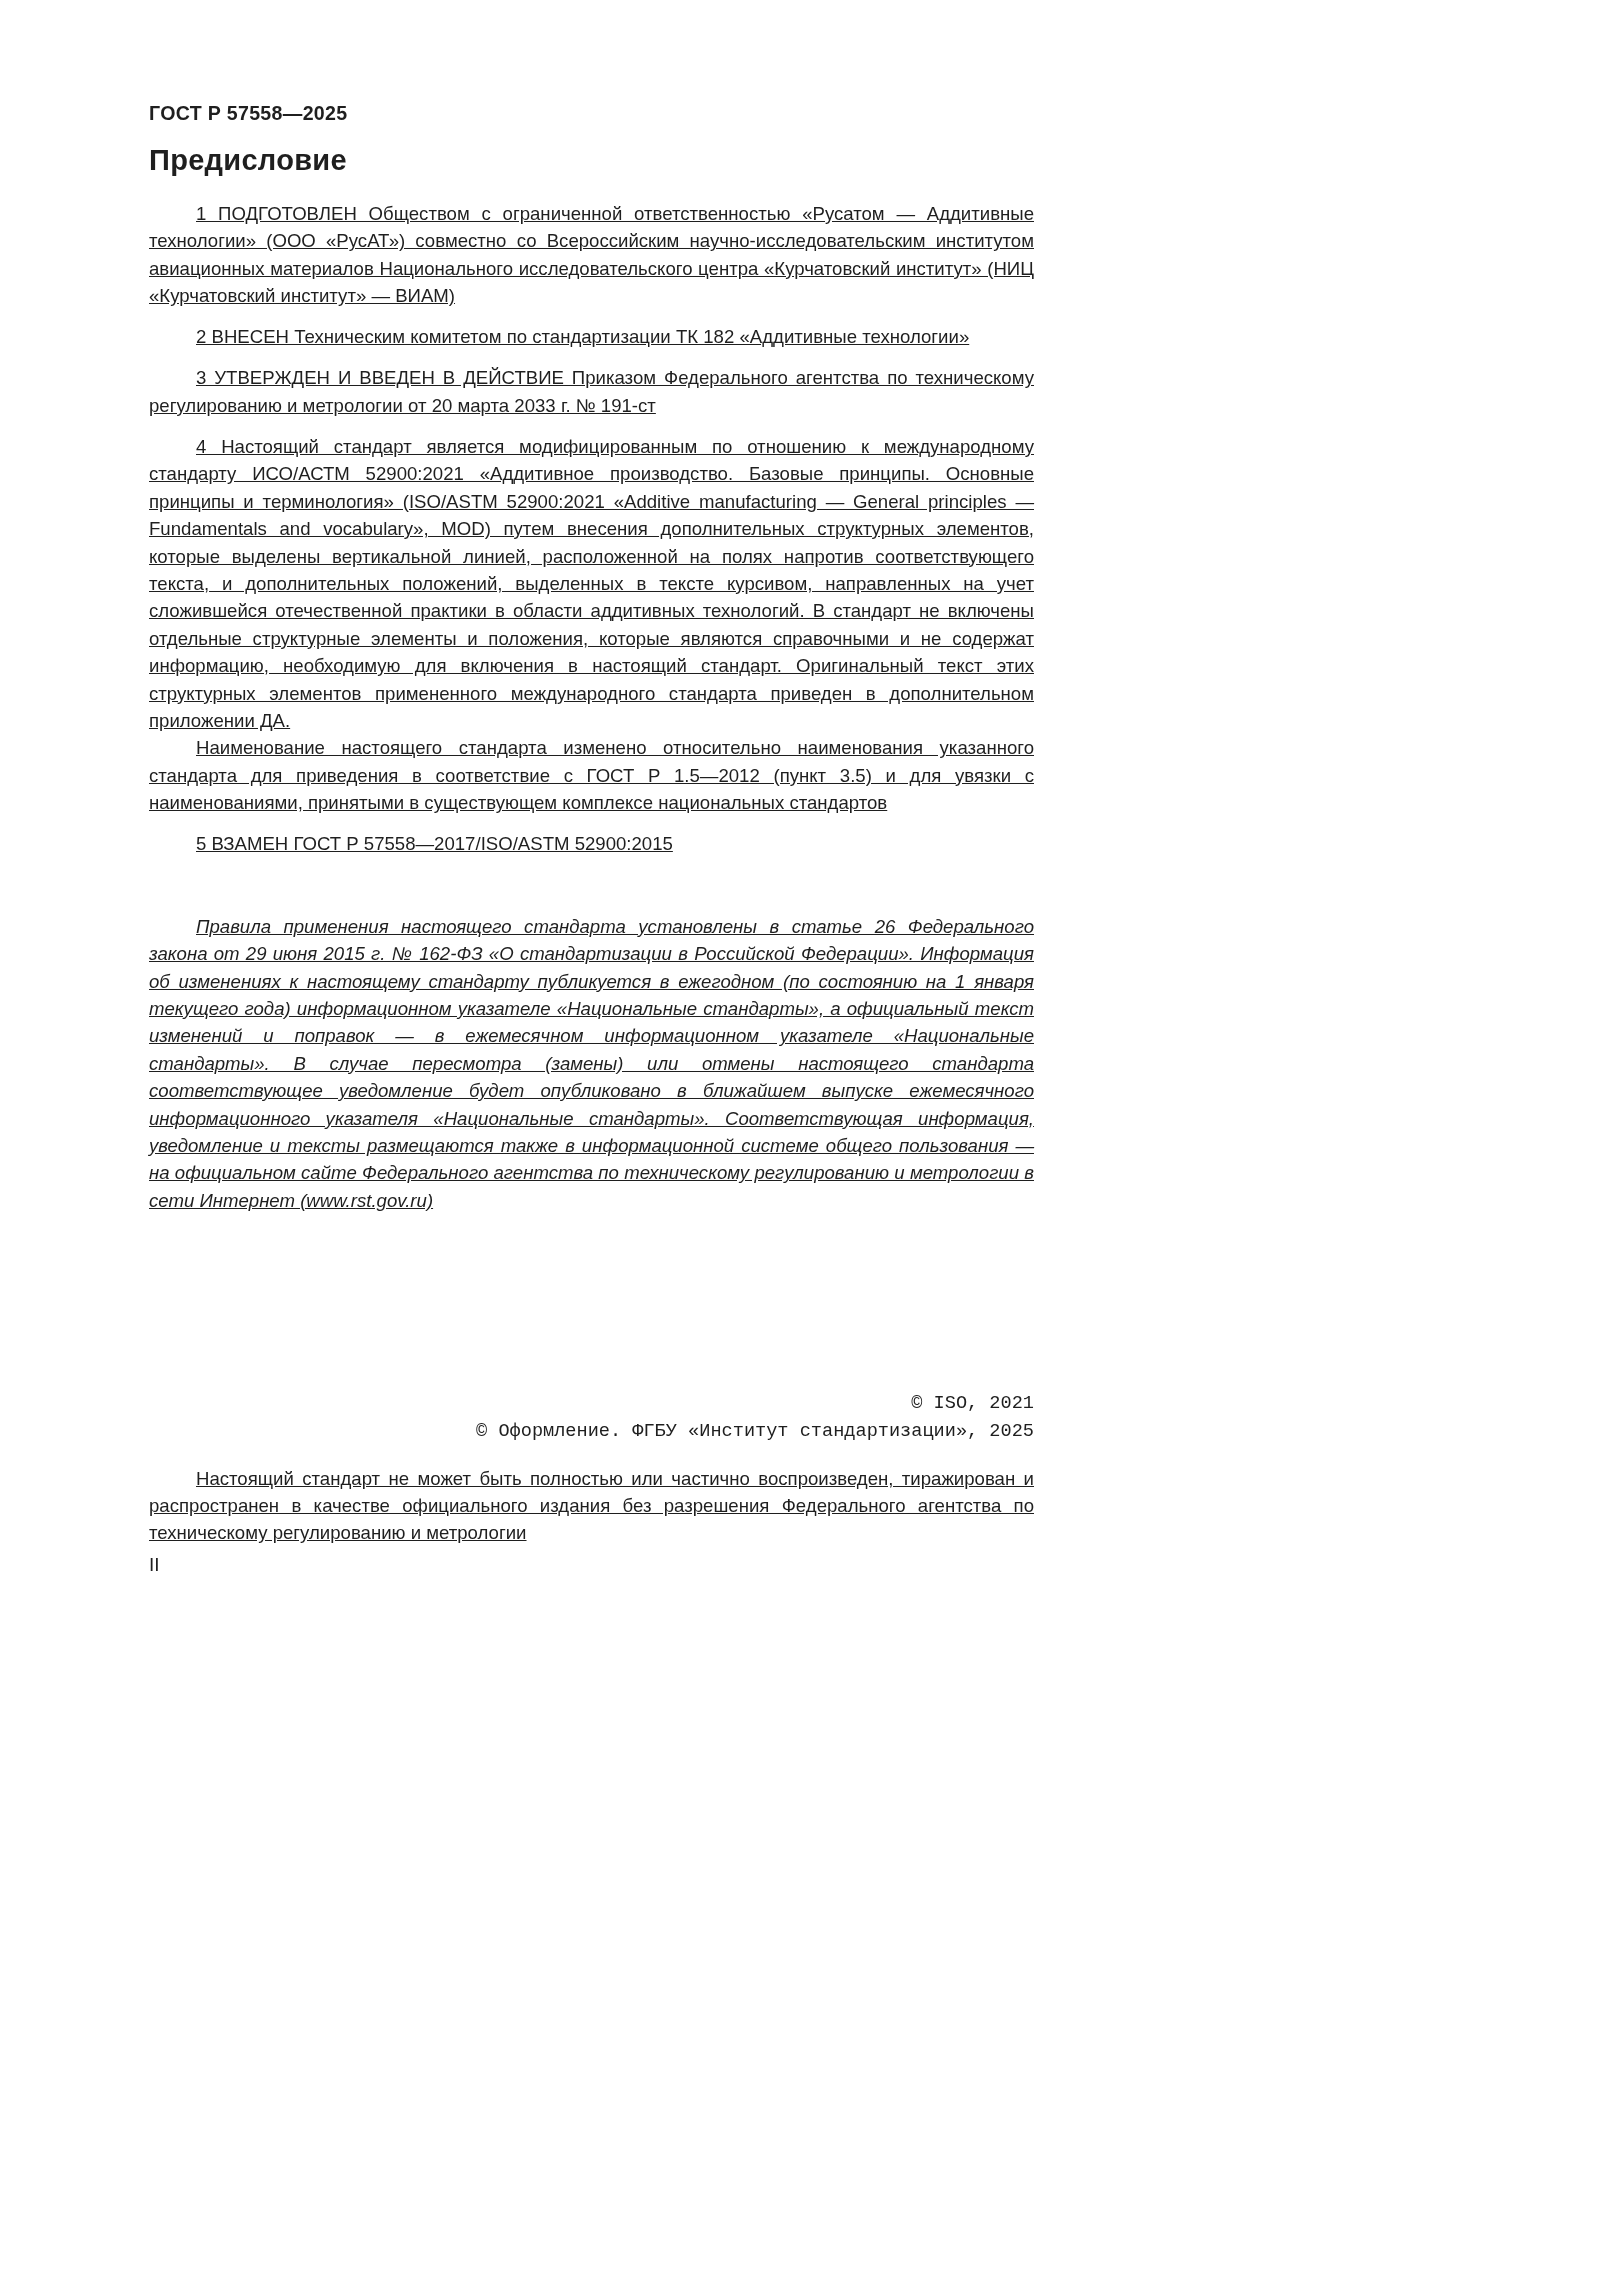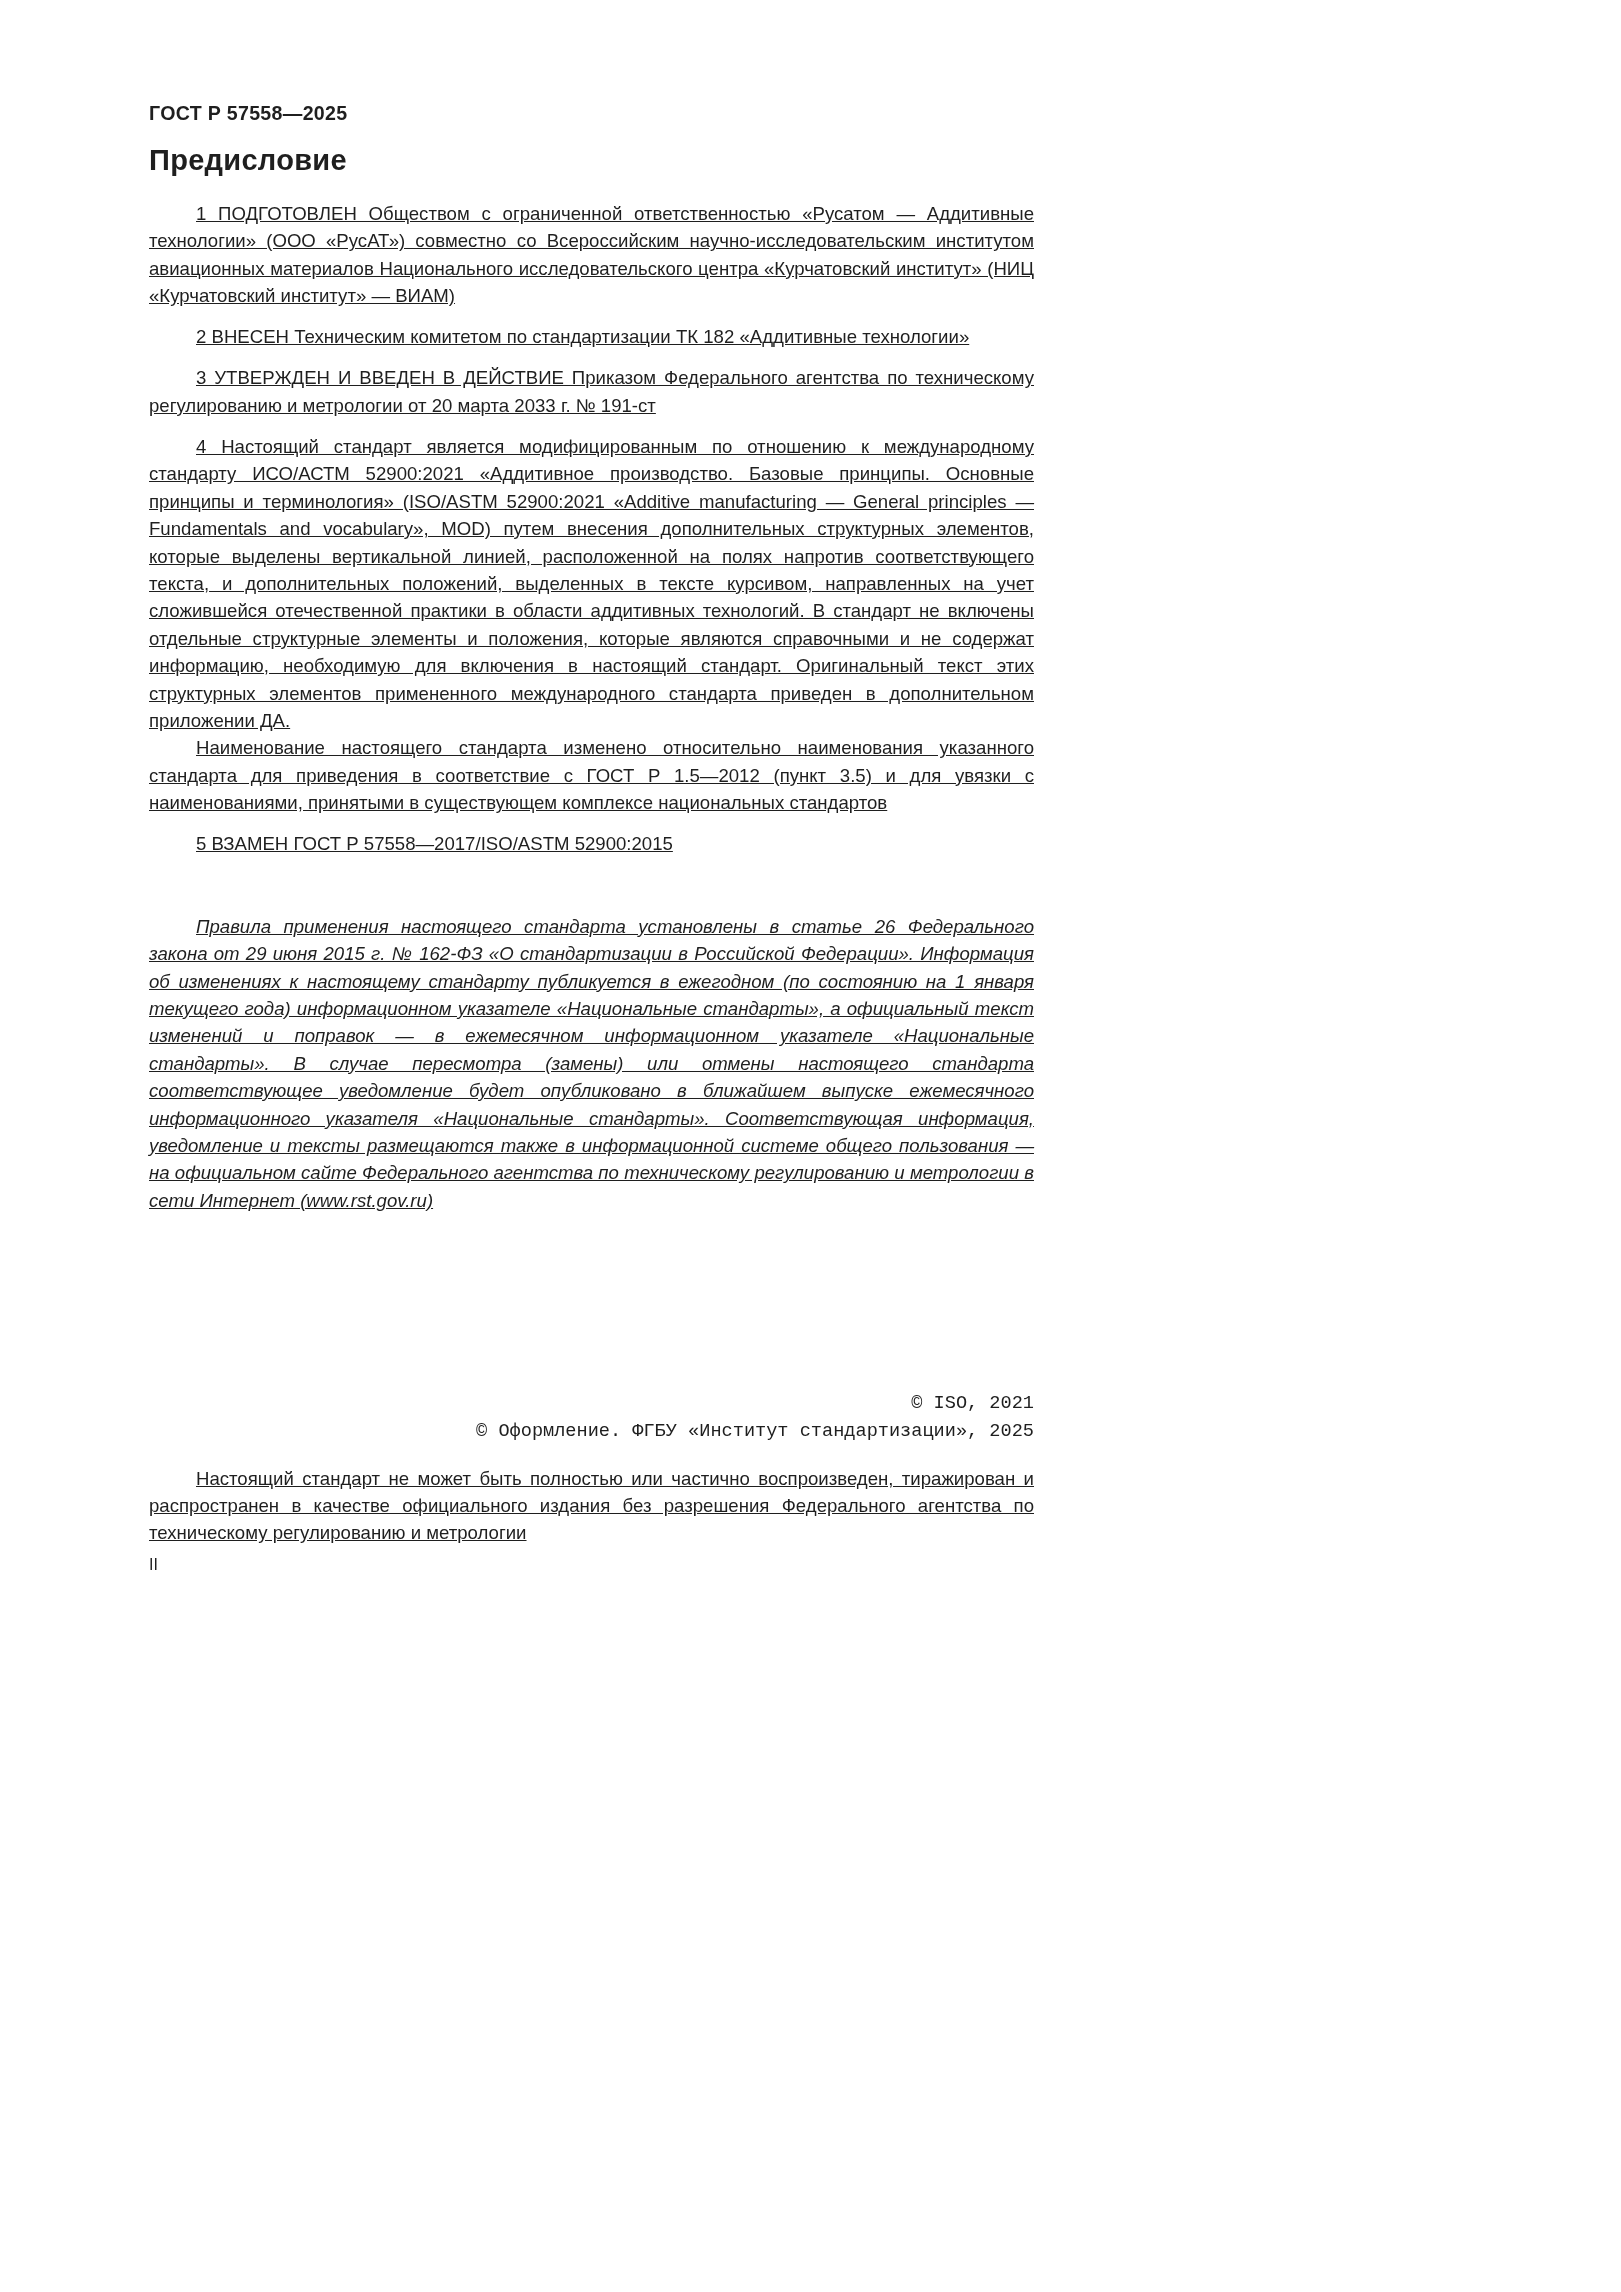--- a/index.html
+++ b/index.html
@@ -52,21 +52,21 @@
   }
   .copyright {
     margin-top: 176px;
     text-align: right;
     font-size: 18.6px;
     line-height: 27.4px;
     font-family: Liberation Mono, monospace;
   }
   .footer-note { margin-top: 19.6px; }
   .page-number {
-    font-size: 16px;
+    font-size: 19px;
     line-height: 27.4px;
     margin-top: 3.9px;
   }
 </style>
 </head>
 <body>
 
 <div class="page-content">
 
   <div class="doc-header">ГОСТ Р 57558—2025</div>

